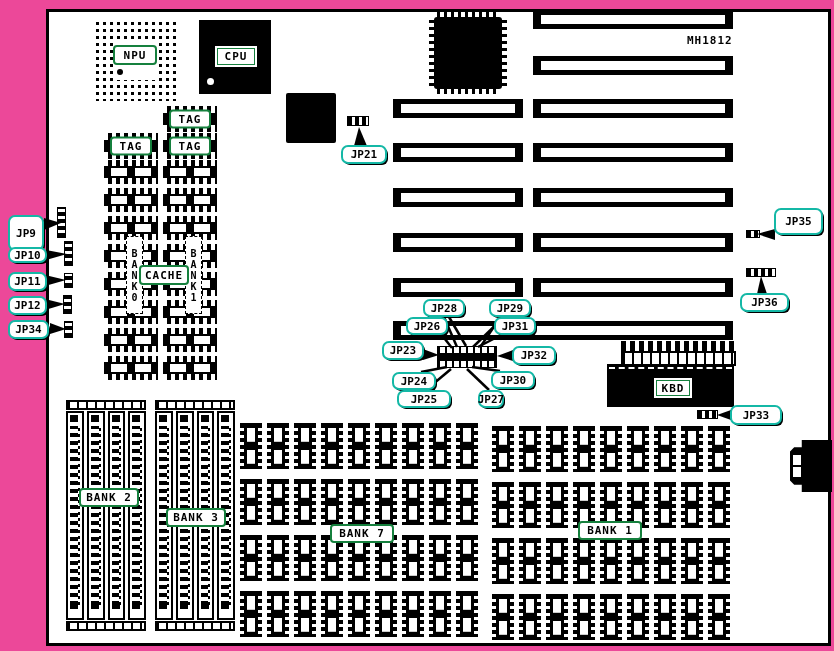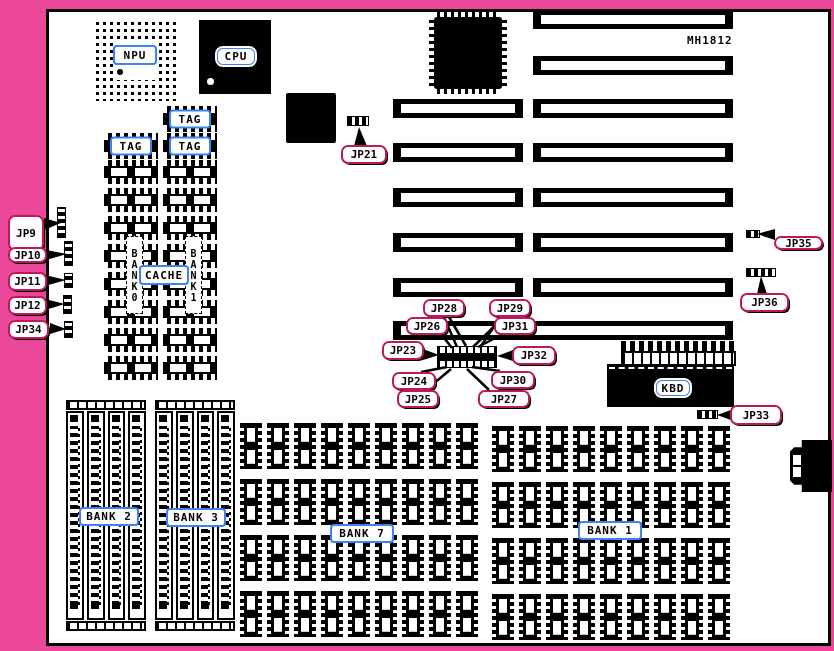--- a/index.html
+++ b/index.html
@@ -7,27 +7,27 @@
         font-family:"DejaVu Sans Mono",monospace;}
 
   
   .board{position:absolute;left:46px;top:9px;width:785px;height:637px;
          border:3px solid #000;background:#fff;box-sizing:border-box;}
 
   .model{position:absolute;left:687px;top:34px;font:bold 11px "DejaVu Sans Mono",monospace;
          letter-spacing:1px;color:#000;}
 
   
-  .chiplabel{position:absolute;background:#fff;border:2px solid #3b82f6;border-radius:4px;
+  .chiplabel{position:absolute;background:#fff;border:2px solid #15803d;border-radius:4px;
              font:bold 11px "DejaVu Sans Mono",monospace;letter-spacing:1px;color:#000;
              display:flex;align-items:center;justify-content:center;z-index:6;box-sizing:border-box;}
-  .on-black{outline:2px solid #fff;border-width:1px;border-radius:6px;}
-
-  
-  .callout{position:absolute;background:#fff;border:2px solid #be185d;border-radius:7px;
+  .on-black{outline:2px solid #fff;border-width:1px;border-radius:0;}
+
+  
+  .callout{position:absolute;background:#fff;border:2px solid #14b8a6;border-radius:7px;
            font:bold 11px "DejaVu Sans Mono",monospace;color:#000;
            display:flex;align-items:center;justify-content:center;
            box-shadow:2px 2px 0 -1px #000;z-index:10;box-sizing:border-box;}
 
   
   .npu-socket{position:absolute;left:93px;top:19px;width:84px;height:82px;
               background-image:radial-gradient(#000 1.7px,transparent 1.9px);
               background-size:7px 7px;background-position:1px 1px;}
   .npu-inner{position:absolute;inset:21px;background:#fff;}
   .npu-inner::after{content:'';position:absolute;left:3px;bottom:5px;width:6px;height:6px;
@@ -231,21 +231,21 @@
   <div class="simm-group" style="left:155px;top:400px">
     <div class="sqrow"></div>
     <div class="simm-row">
       <div class="simm"></div>
     <div class="simm"></div>
         <div class="simm"></div>
         <div class="simm"></div>
       </div>
     <div class="sqrow"></div>
   </div>
-  <div class="chiplabel" style="left:79px;top:507px;width:60px;height:19px">BANK 2</div>
+  <div class="chiplabel" style="left:79px;top:488px;width:60px;height:19px">BANK 2</div>
   <div class="chiplabel" style="left:166px;top:508px;width:60px;height:19px">BANK 3</div>
 
   <div class="dram-grid" style="left:240px;top:423px">
     <div class="vchip"></div>
   <div class="vchip"></div>
       <div class="vchip"></div>
       <div class="vchip"></div>
       <div class="vchip"></div>
       <div class="vchip"></div>
       <div class="vchip"></div>
@@ -350,27 +350,27 @@
       <path d="M489 390 L467 369"></path>
     </g>
   </svg>
 
   <div class="callout" style="left:8px;top:215px;width:36px;height:36px">JP9</div>
   <div class="callout" style="left:8px;top:247px;width:39px;height:16px">JP10</div>
   <div class="callout" style="left:8px;top:272px;width:39px;height:19px">JP11</div>
   <div class="callout" style="left:8px;top:296px;width:39px;height:19px">JP12</div>
   <div class="callout" style="left:8px;top:320px;width:41px;height:19px">JP34</div>
   <div class="callout" style="left:341px;top:145px;width:46px;height:19px">JP21</div>
-  <div class="callout" style="left:774px;top:236px;width:49px;height:14px">JP35</div>
+  <div class="callout" style="left:774px;top:208px;width:49px;height:27px">JP35</div>
   <div class="callout" style="left:740px;top:293px;width:49px;height:19px">JP36</div>
   <div class="callout" style="left:730px;top:405px;width:52px;height:20px">JP33</div>
   <div class="callout" style="left:423px;top:299px;width:42px;height:18px">JP28</div>
   <div class="callout" style="left:489px;top:299px;width:42px;height:18px">JP29</div>
   <div class="callout" style="left:406px;top:317px;width:42px;height:18px">JP26</div>
   <div class="callout" style="left:494px;top:317px;width:42px;height:18px">JP31</div>
   <div class="callout" style="left:382px;top:341px;width:42px;height:19px">JP23</div>
   <div class="callout" style="left:512px;top:346px;width:44px;height:19px">JP32</div>
   <div class="callout" style="left:392px;top:372px;width:44px;height:18px">JP24</div>
   <div class="callout" style="left:491px;top:371px;width:44px;height:18px">JP30</div>
-  <div class="callout" style="left:397px;top:390px;width:42px;height:18px">JP25</div>
-  <div class="callout" style="left:478px;top:390px;width:52px;height:18px">JP27</div>
+  <div class="callout" style="left:397px;top:390px;width:54px;height:18px">JP25</div>
+  <div class="callout" style="left:478px;top:390px;width:26px;height:18px">JP27</div>
 
 </div>
 
 </body></html>

